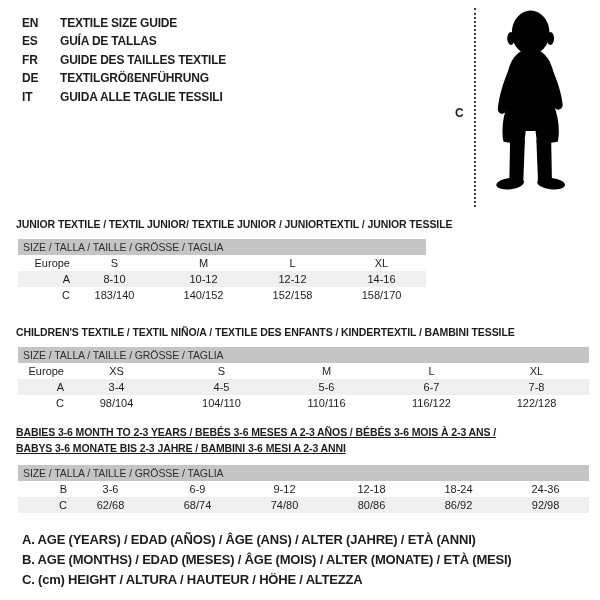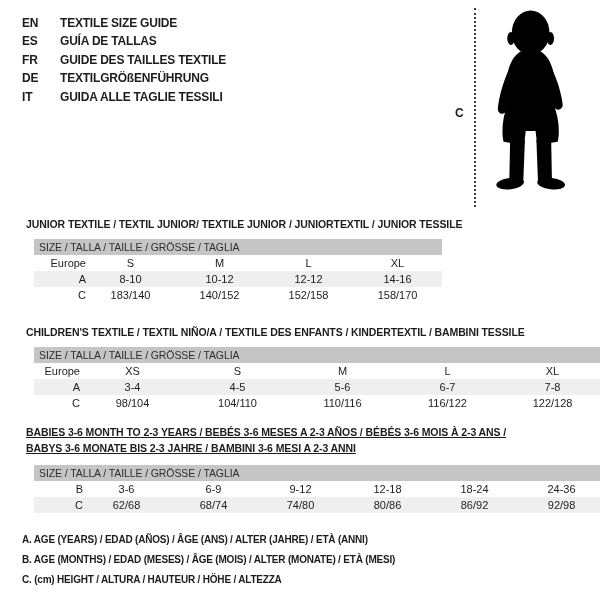--- a/index.html
+++ b/index.html
@@ -12,41 +12,41 @@
   .lang-block { position:absolute; left:22px; top:14px; }
   .lang-row { display:flex; font-weight:bold; font-size:12px; line-height:18.4px; letter-spacing:-0.2px; }
   .lang-code { width:38px; flex:0 0 38px; }
 
   
   .height-line { position:absolute; left:474px; top:8px; height:199px; width:0; border-left:2px dotted #3a3a3a; }
   .height-label { position:absolute; left:455px; top:106px; font-weight:bold; font-size:12px; }
   .silhouette { position:absolute; left:488px; top:8px; }
 
   
-  .section-title { position:absolute; left:26px; font-weight:bold; font-size:10.5px; letter-spacing:-0.1px; line-height:16px; white-space:nowrap; }
+  .section-title { position:absolute; left:16px; font-weight:bold; font-size:10.5px; letter-spacing:-0.1px; line-height:16px; white-space:nowrap; }
   .title-1 { top:216px; }
   .title-2 { top:324px; }
   .title-3 { top:424px;text-decoration:underline; }
 
   
-  .size-table { position:absolute; border-collapse:collapse; table-layout:fixed; font-size:11px; color:#1c1c1c;margin-left:16px; }
+  .size-table { position:absolute; border-collapse:collapse; table-layout:fixed; font-size:11px; color:#1c1c1c; }
   .size-table th.bar {
     background:#c5c5c5; text-align:left; font-weight:normal; color:#2e2e2e;
     height:16px; padding:0 0 0 5px; font-size:10.5px; letter-spacing:-0.1px; white-space:nowrap;
   }
   .size-table td { height:16px; padding:0; text-align:center; white-space:nowrap; font-weight:normal; }
   .size-table td.row-label { text-align:right; padding-left:5px; }
   .size-table tr.shaded td { background:#efefef; }
   .t1 { left:18px; top:239px; width:408px; }
   .t2 { left:18px; top:347px; width:571px; }
   .t3 { left:18px; top:465px; width:571px; }
 
   
   .footnotes { position:absolute; left:22px; top:530px; }
-  .footnote { font-weight:bold; font-size:10px; line-height:20px; letter-spacing:-0.2px; white-space:nowrap; }
+  .footnote { font-weight:bold; font-size:13px; line-height:20px; letter-spacing:-0.2px; white-space:nowrap; }
 </style>
 </head>
 <body>
 
 <div class="page">
 
   <div class="lang-block">
     <div class="lang-row">
       <span class="lang-code">EN</span>
       <span class="lang-text">TEXTILE SIZE GUIDE</span>

